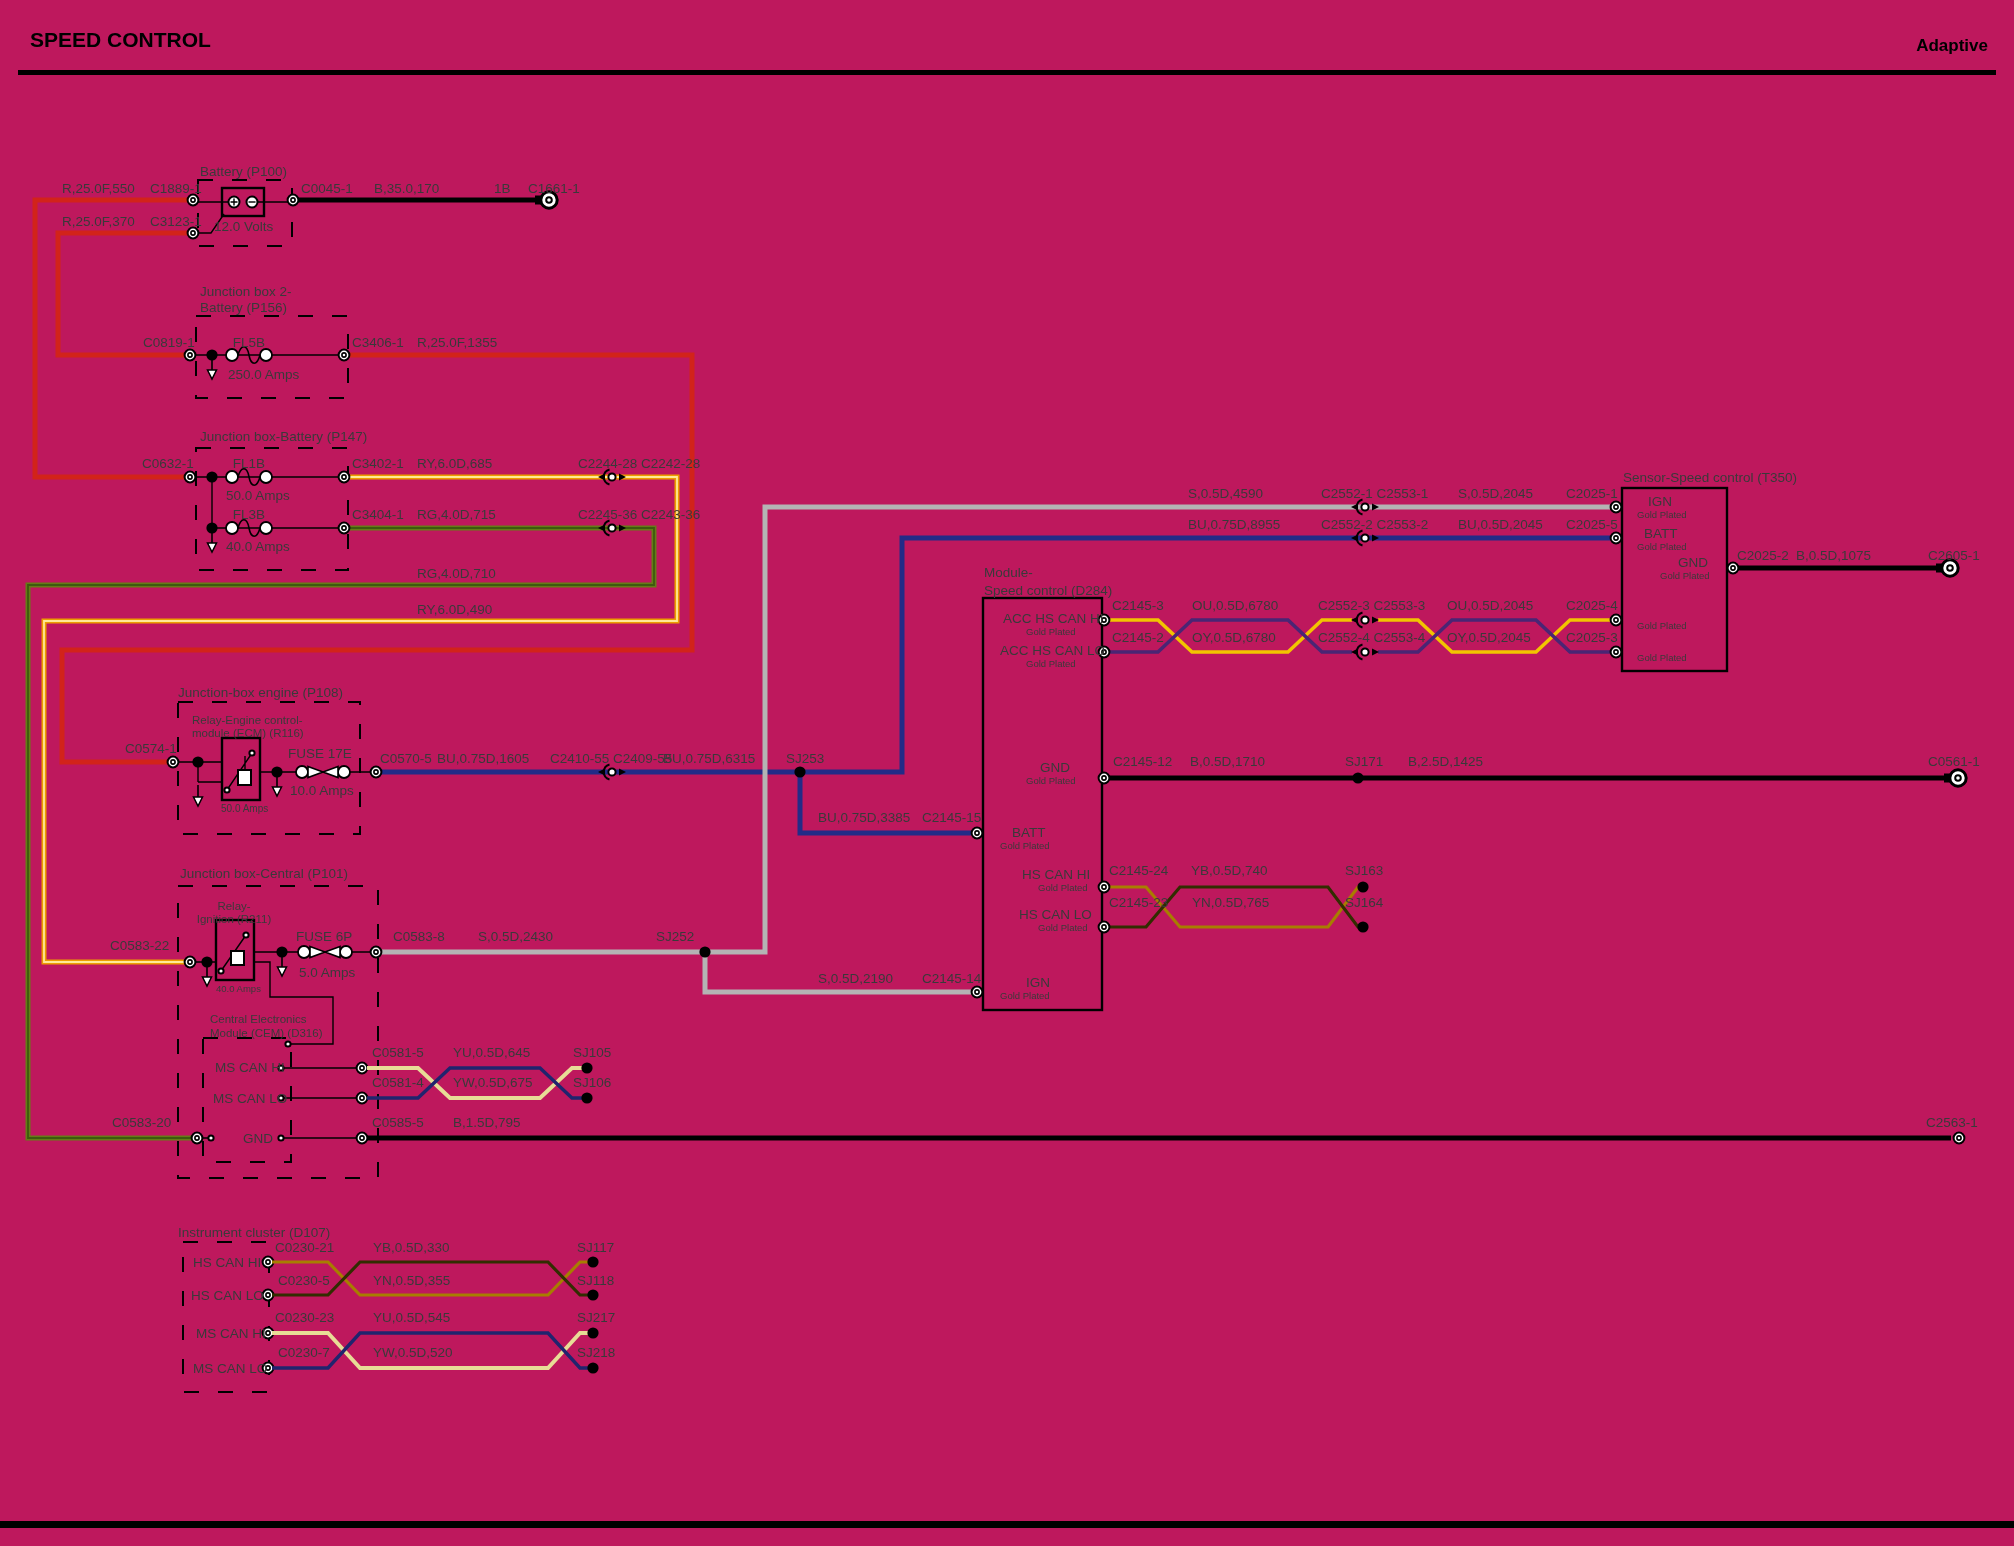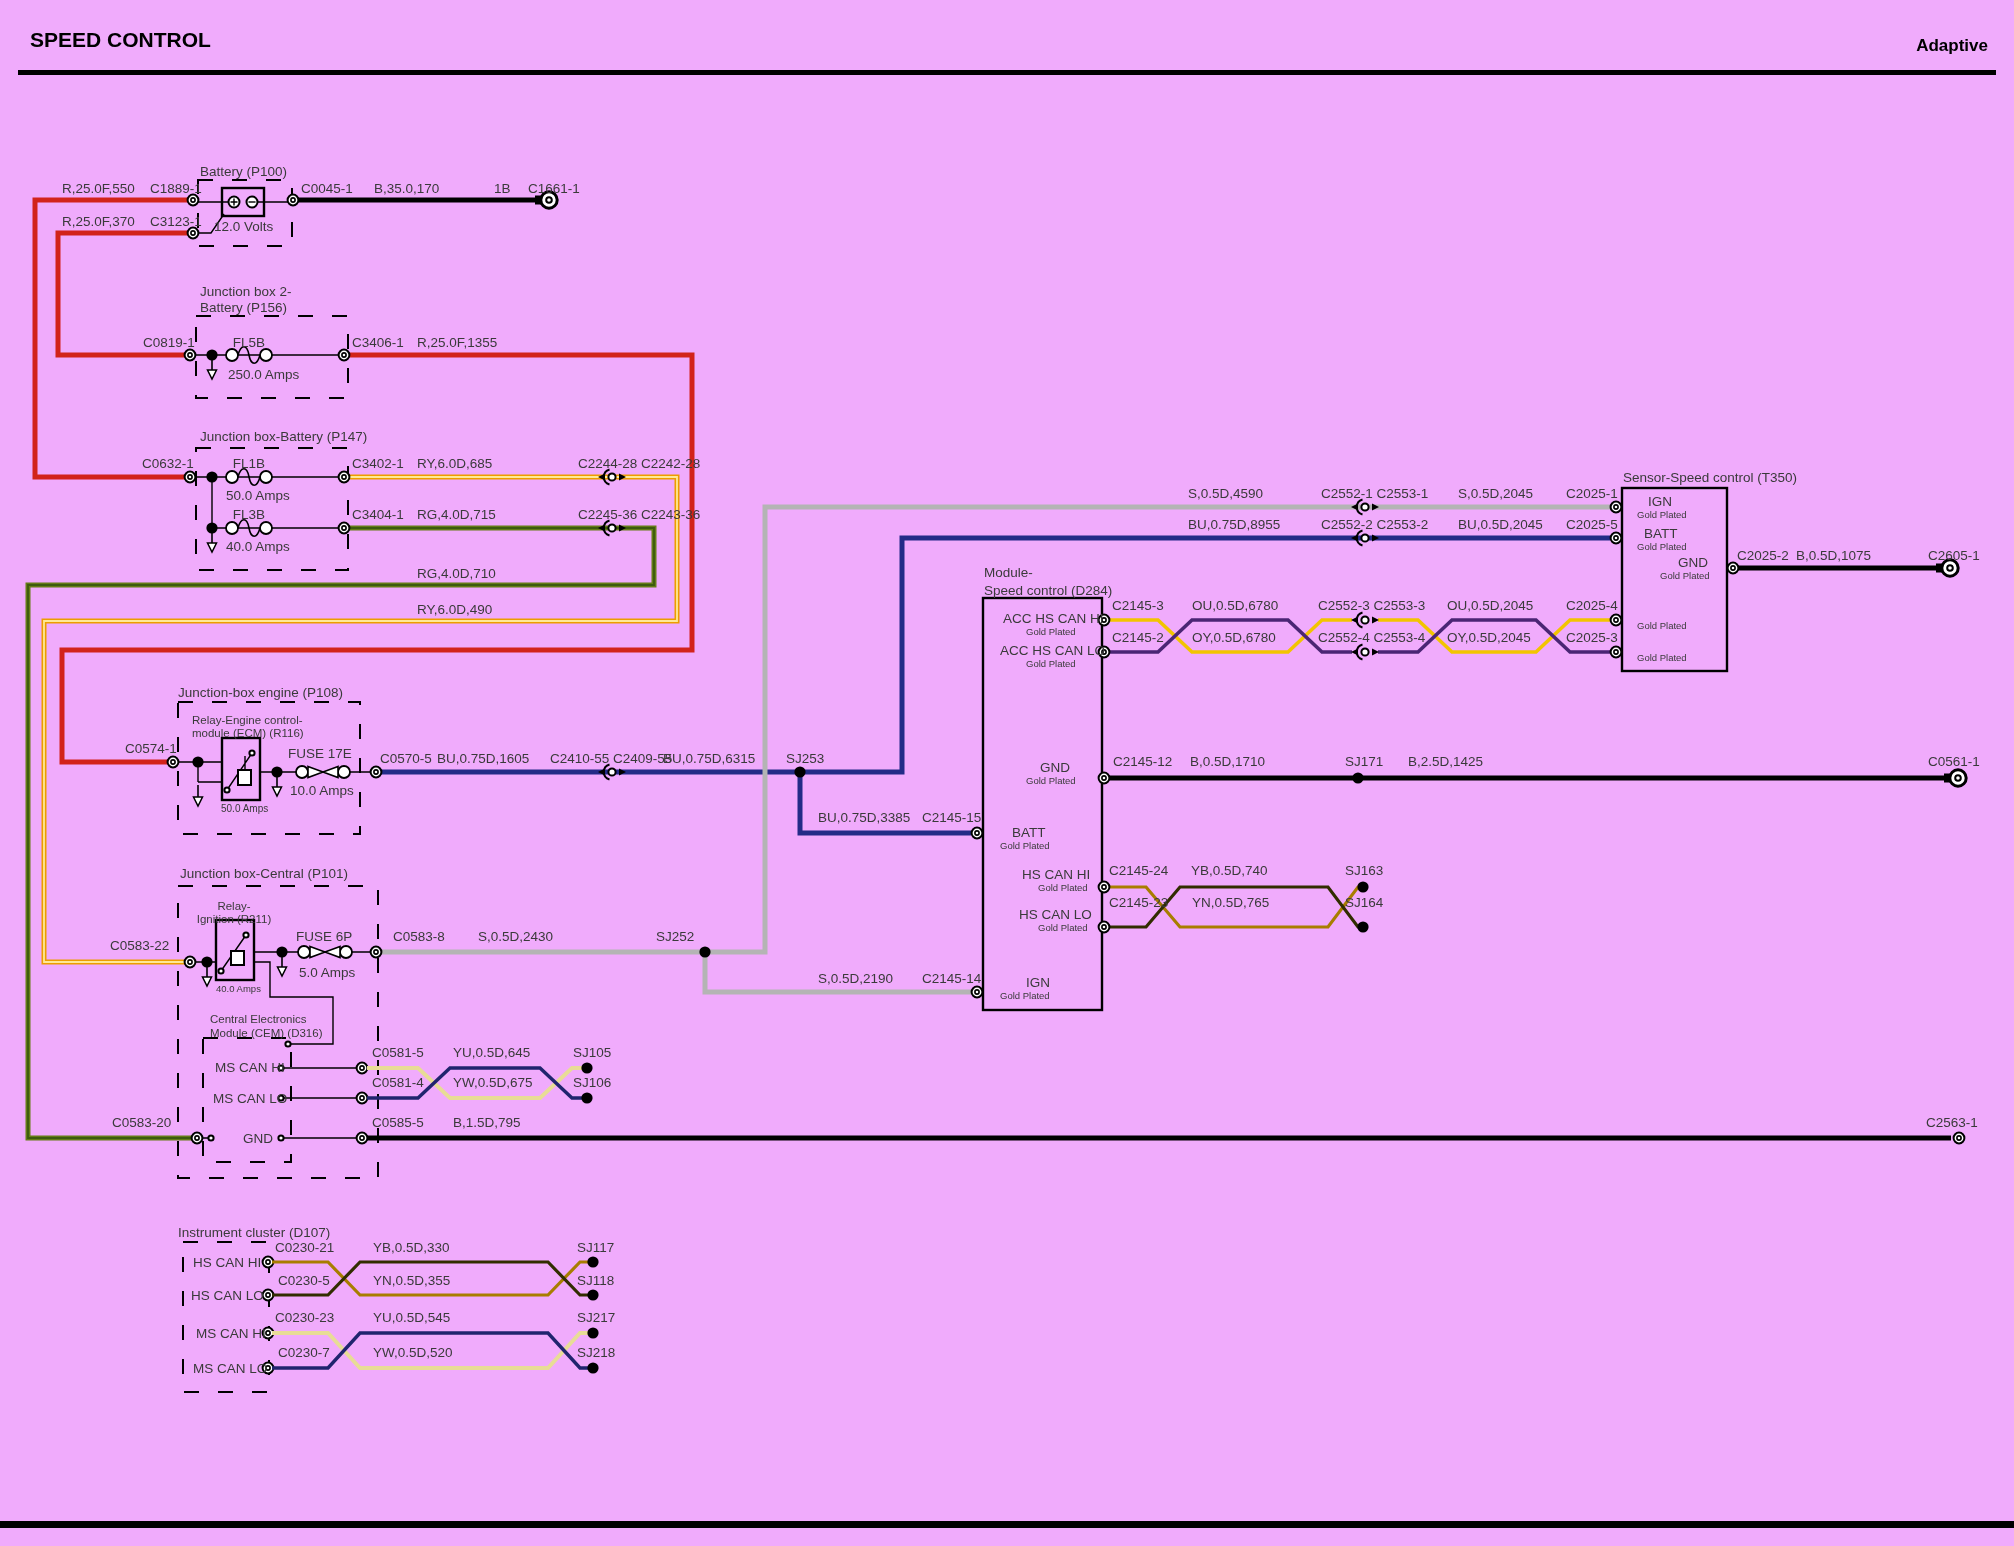--- a/index.html
+++ b/index.html
@@ -1,16 +1,16 @@
 <!DOCTYPE html>
 <html><head>
 <meta charset="utf-8">
 <style>
   html,body{margin:0;padding:0;background:#fff}
-  #stage{position:relative;width:2014px;height:1546px;background:#f0abfc;font-family:"Liberation Sans",sans-serif}
+  #stage{position:relative;width:2014px;height:1546px;background:#be185d;font-family:"Liberation Sans",sans-serif}
   svg{position:absolute;left:0;top:0}
   text{font-family:"Liberation Sans",sans-serif;font-size:13.5px;fill:#3a3a3a}
   text.s{font-size:10px}
   text.xs{font-size:9.5px}
   text.m{text-anchor:middle}
   text.e{text-anchor:end}
   text.hb{font-size:21px;font-weight:bold;fill:#000}
   text.hb2{font-size:17px;font-weight:bold;fill:#000}
   text.r1{font-size:11.5px}
   .w{fill:none;stroke-linejoin:miter;stroke-linecap:butt}

